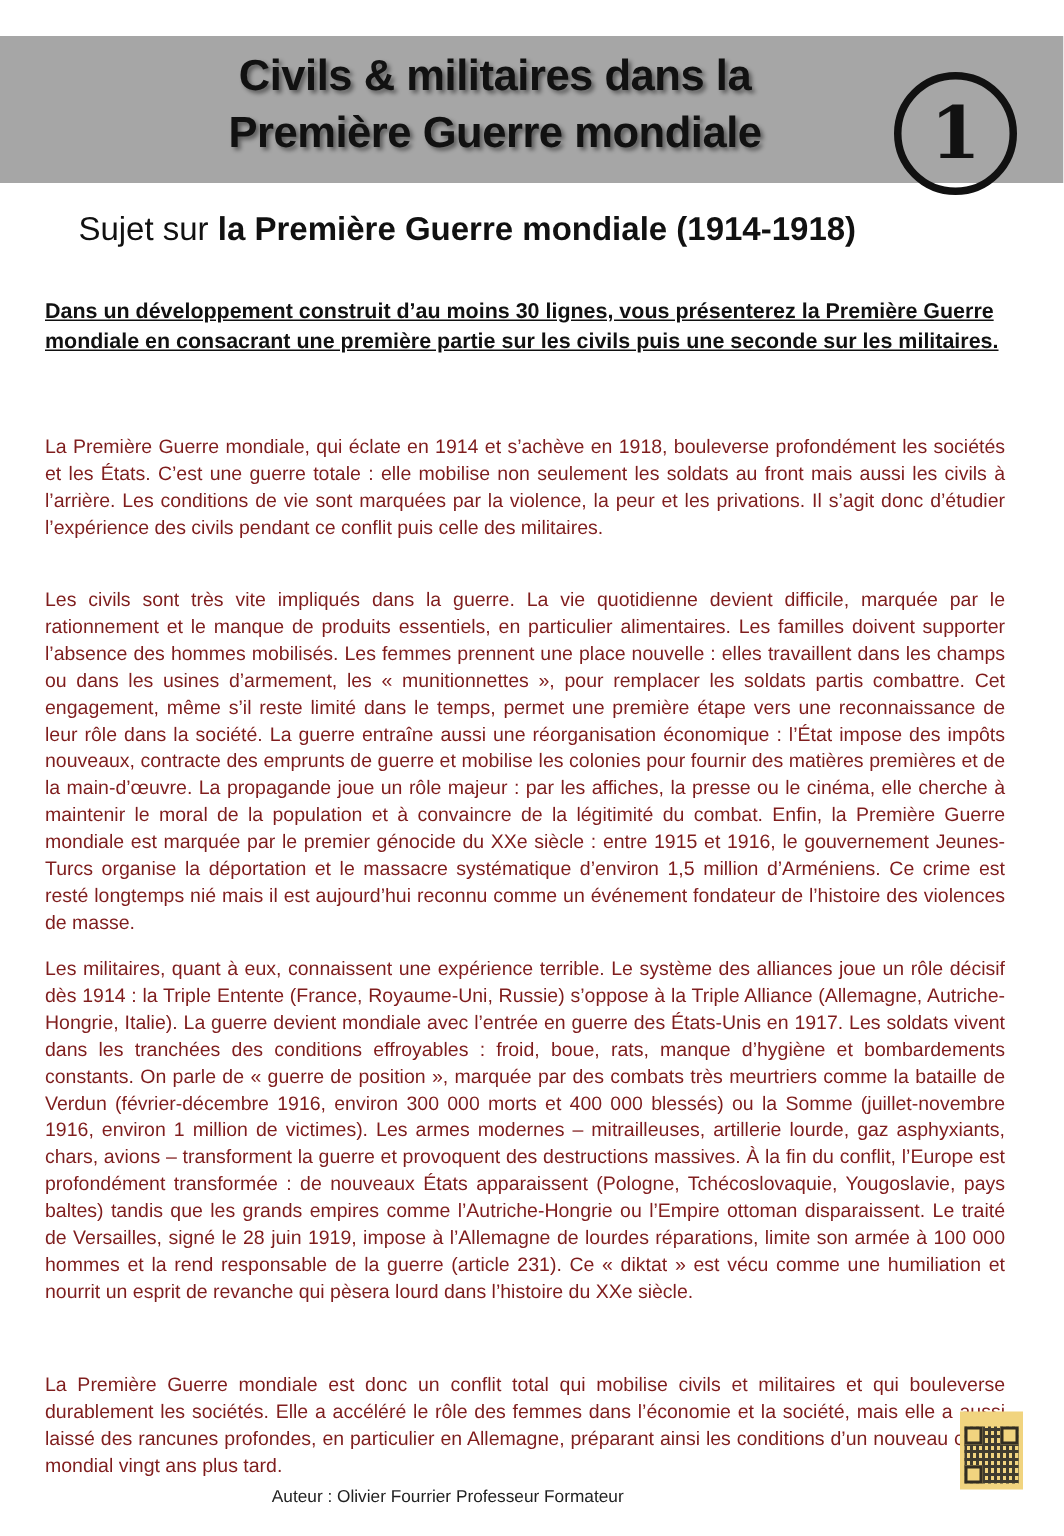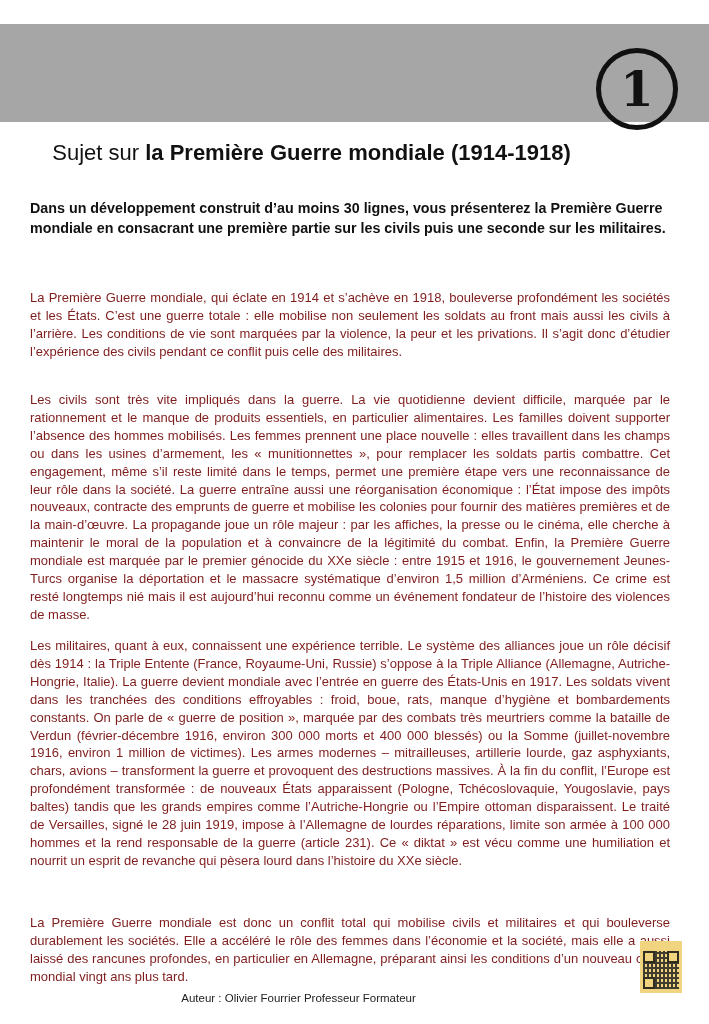--- a/index.html
+++ b/index.html
@@ -14,21 +14,21 @@
                   text-shadow: 2px 2px 3px rgba(0,0,0,0.45); }
   .number-badge { position: absolute; left: 596px; top: 48px; width: 82px; height: 82px;
                   border: 5px solid #111; border-radius: 50%; box-sizing: border-box;
                   display: flex; align-items: center; justify-content: center;
                   font-family: "DejaVu Serif", serif; font-weight: bold; font-size: 48px;
                   color: #111; }
   .subtitle { position: absolute; left: 0; width: 623px; top: 138px; text-align: center;
               font-size: 22px; line-height: 30px; color: #111; }
   .subtitle b { font-weight: bold; }
   .instruction { position: absolute; left: 30px; width: 645px; top: 198px;
-                 font-weight: bold; font-size: 14.3px; line-height: 20px; color: #111; }
+                 font-weight: bold; font-size: 14.3px; line-height: 20px; color: #111; text-decoration: underline; }
   .para { position: absolute; left: 30px; width: 640px; font-size: 13px;
           line-height: 17.9px; text-align: justify; color: #7f1d1d; }
   #p-intro { top: 276px; }
   #p-civils { top: 378px; }
   #p-militaires { top: 624px; }
   #p-conclusion { top: 901px; }
   .qr { position: absolute; left: 640px; top: 941px; width: 42px; height: 52px;
         background: #f1d47f; box-sizing: border-box; padding: 2px; }
   .qr-label { font-size: 3px; line-height: 4px; text-align: center; color: #555; height: 8px; }
   .qr-grid { width: 36px; height: 38px; margin: 0 auto; position: relative;
@@ -38,20 +38,22 @@
              opacity: 0.85; }
   .qr-corner { position: absolute; width: 8px; height: 8px; border: 2px solid #111; background: #f1d47f; }
   .footer { position: absolute; left: 0; width: 597px; top: 992px; text-align: center;
             font-size: 11.5px; color: #222; }
 </style>
 </head>
 <body>
 
 <div class="banner"></div>
 <div class="banner-title">
+  <div>Civils &amp; militaires dans la</div>
+  <div>Première Guerre mondiale</div>
 </div>
 <div class="number-badge">1</div>
 
 <div class="subtitle">
   <span>Sujet sur </span><b>la Première Guerre mondiale (1914-1918)</b>
 </div>
 
 <div class="instruction">Dans un développement construit d’au moins 30 lignes, vous présenterez la Première Guerre mondiale en consacrant une première partie sur les civils puis une seconde sur les militaires.</div>
 
 <p class="para" id="p-intro">La Première Guerre mondiale, qui éclate en 1914 et s’achève en 1918, bouleverse profondément les sociétés et les États. C’est une guerre totale : elle mobilise non seulement les soldats au front mais aussi les civils à l’arrière. Les conditions de vie sont marquées par la violence, la peur et les privations. Il s’agit donc d’étudier l’expérience des civils pendant ce conflit puis celle des militaires.</p>

